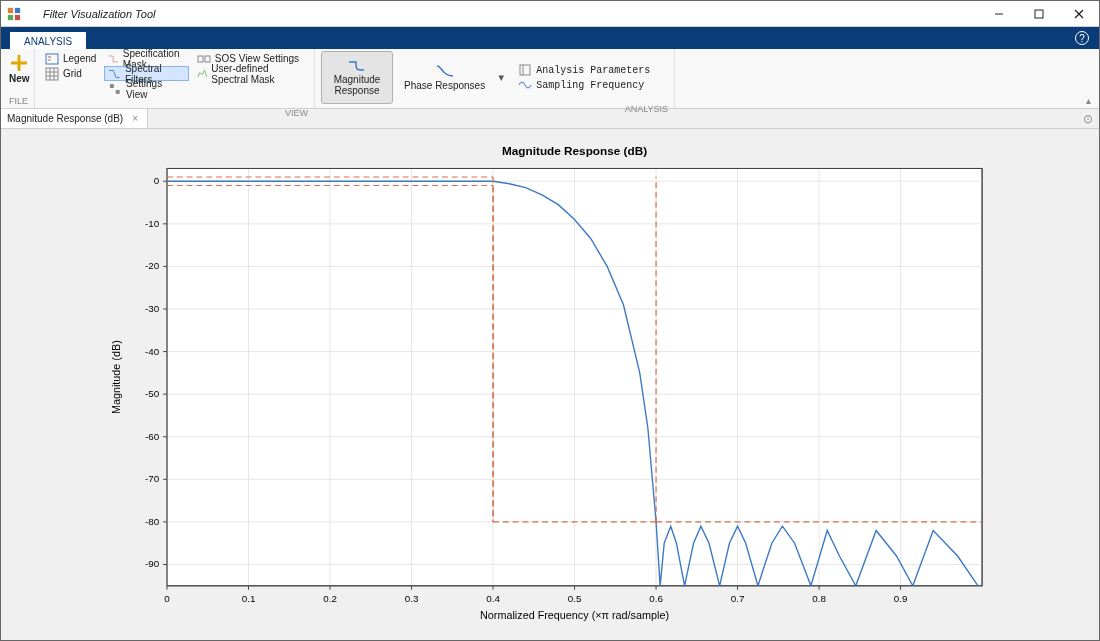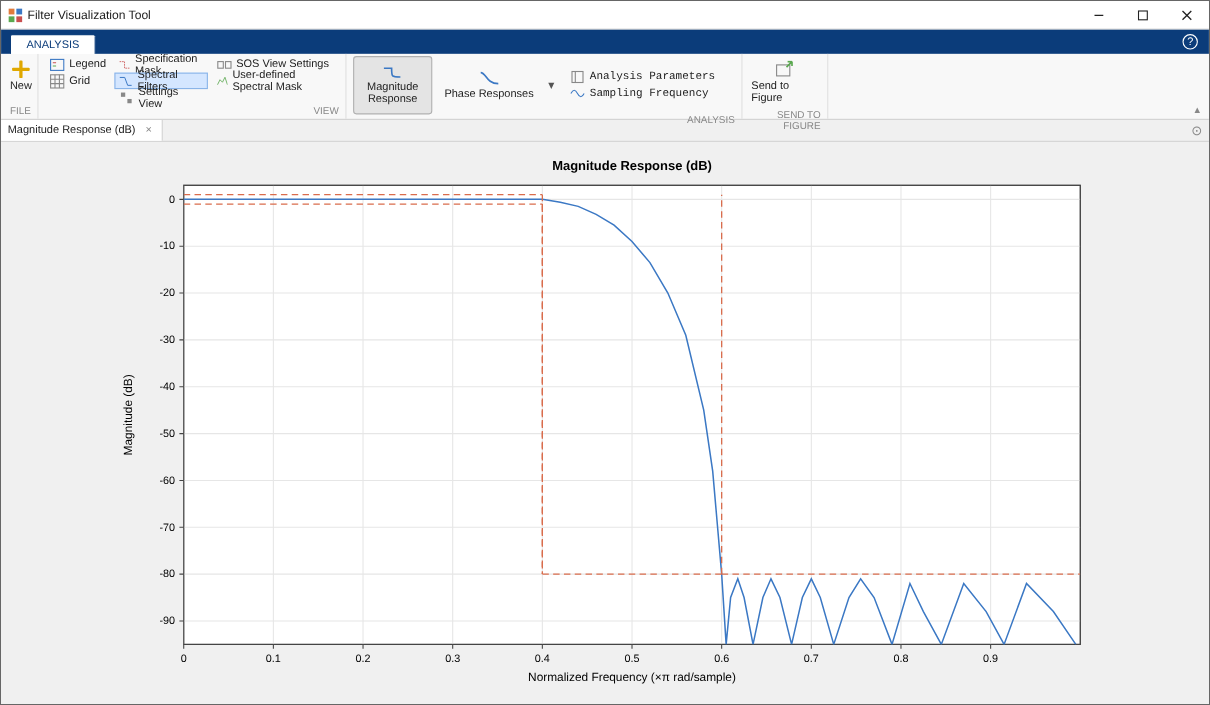--- a/index.html
+++ b/index.html
@@ -10,40 +10,40 @@
     width: 1100px;
     height: 641px;
     overflow: hidden;
     color: #222;
   }
   .window { width: 1100px; height: 641px; background: #fff; display: flex; flex-direction: column; border: 1px solid #666; }
   .titlebar {
     height: 26px; background: #fff; display: flex; align-items: center; justify-content: space-between;
     border-bottom: 1px solid #d0d0d0; padding: 0 0 0 6px;
   }
-  .titlebar-left { display: flex; align-items: center; gap: 4px; }
+  .titlebar-left { display: flex; align-items: center; gap: 22px; font-style: italic; }
   .win-controls { display: flex; }
   .win-btn { width: 40px; height: 26px; display: flex; align-items: center; justify-content: center; }
   .menubar {
     height: 22px; background: #0b3c7a; display: flex; align-items: flex-end; padding: 0 8px;
     position: relative;
   }
   .tab-menu {
     background: #fff; color: #0b3c7a; font-size: 10px; padding: 4px 14px 3px;
     border-radius: 2px 2px 0 0; margin-bottom: -1px; border: 1px solid #0b3c7a; border-bottom: none;
   }
   .help-btn { position: absolute; right: 10px; top: 4px; color: #fff; font-size: 12px; width: 14px; height: 14px; border: 1px solid #fff; border-radius: 50%; display: flex; align-items:center; justify-content:center; font-size:10px;}
   .ribbon {
     display: flex; background: #f8f8f8; border-bottom: 1px solid #d0d0d0; height: 60px;
     align-items: stretch; position:relative;
   }
   .ribbon-group { display: flex; flex-direction: column; border-right: 1px solid #e0e0e0; padding: 2px 6px 0; }
   .ribbon-group-body { display: flex; flex: 1; align-items: flex-start; gap: 4px; }
   .ribbon-group-label { font-size: 9px; color: #888; text-align: right; height: 12px; }
-  .big-btn { display: flex; flex-direction: column; align-items: center; justify-content: flex-end; width: 48px; padding: 4px 2px; gap: 2px; }
+  .big-btn { display: flex; flex-direction: column; align-items: center; justify-content: flex-end; width: 48px; padding: 4px 2px; gap: 2px; font-weight: bold; }
   .med-btn { display: flex; flex-direction: column; align-items: center; justify-content: center; padding: 7px 6px; gap: 2px; border: 1px solid transparent; border-radius: 3px; font-size: 10px; text-align:center; min-width:72px;}
   .med-btn.active { background: #e4e4e4; border: 1px solid #b0b0b0; }
   .sm-btn { display: flex; align-items: center; gap: 4px; padding: 1px 4px; font-size: 10px; height: 15px;}
   .sm-btn.active { background:#d4e6ff; border:1px solid #8ab4e8; padding:0 3px;}
   .sm-col { display: flex; flex-direction: column; gap: 0; }
   .doc-tabs {
     height: 20px; background: #f0f0f0; border-bottom: 1px solid #d0d0d0; display: flex; align-items: stretch;
   }
   .doc-tab {
     background: #fff; border-right: 1px solid #d0d0d0; display: flex; align-items: center;
@@ -106,21 +106,21 @@
         <div class="big-btn" style="width:30px;">
           <svg width="16" height="16">
               <path d="M8 1v14M1 8h14" stroke="#e0a800" stroke-width="3" stroke-linecap="round"></path>
             </svg>
           <span style="font-size:10px;">New</span>
         </div>
       </div>
       <div class="ribbon-group-label">FILE</div>
     </div>
 
-    <div class="ribbon-group" style="width:280px;">
+    <div class="ribbon-group" style="width:280px;gap:12px;">
       <div class="ribbon-group-body">
         <div class="sm-col">
           <div class="sm-btn">
             <svg class="ico" viewBox="0 0 14 14">
                 <rect x="1" y="2" width="12" height="10" fill="none" stroke="#3b78c4"></rect>
                 <line x1="3" y1="5" x2="6" y2="5" stroke="#c94f4f"></line>
                 <line x1="3" y1="8" x2="6" y2="8" stroke="#5aa84f"></line>
               </svg>
             <span>Legend</span>
           </div>
@@ -203,32 +203,20 @@
             <svg class="ico" viewBox="0 0 14 14">
                 <path d="M1 7q3-6 6 0t6 0" fill="none" stroke="#3b78c4"></path>
               </svg>
             <span>Sampling Frequency</span>
           </div>
         </div>
       </div>
       <div class="ribbon-group-label">ANALYSIS</div>
     </div>
 
-    <div class="ribbon-group" style="width:78px;">
-      <div class="ribbon-group-body">
-        <div class="big-btn" style="width:70px;">
-          <svg width="18" height="16">
-              <rect x="1" y="4" width="12" height="10" fill="none" stroke="#888"></rect>
-              <path d="M10 6l5-5m0 0h-4m4 0v4" fill="none" stroke="#5aa84f" stroke-width="1.5"></path>
-            </svg>
-          <span style="font-size:10px;">Send to Figure</span>
-        </div>
-      </div>
-      <div class="ribbon-group-label">SEND TO FIGURE</div>
-    </div>
     <div class="ribbon-min">▴</div>
   </div>
 
   <div class="doc-tabs">
     <div class="doc-tab">
       <span>Magnitude Response (dB)</span>
       <span class="doc-close">×</span>
     </div>
     <div class="doc-tabs-right">
       <span style="font-size:12px;">⊙</span>

